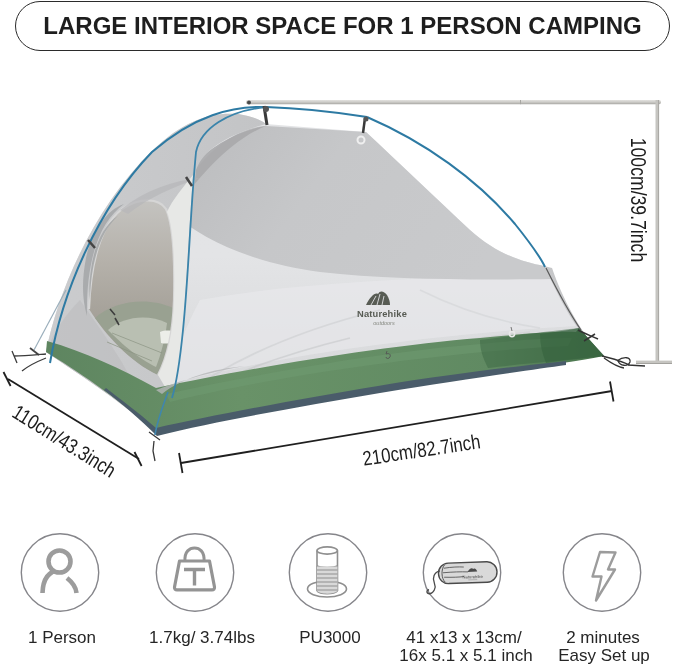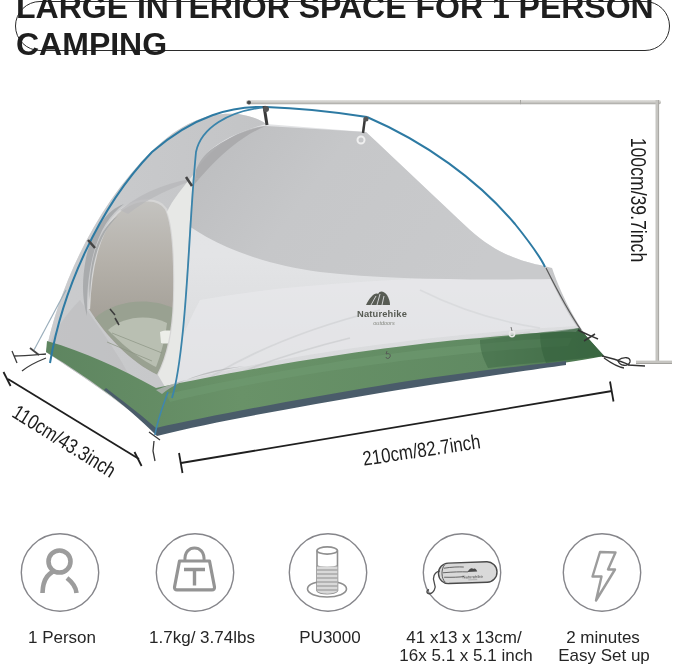--- a/index.html
+++ b/index.html
@@ -1,21 +1,21 @@
 <!DOCTYPE html>
 <html><head>
 <meta charset="utf-8">
 <style>
   html,body{margin:0;padding:0;background:#fff;}
   #page{position:relative;width:679px;height:665px;background:#fff;overflow:hidden;
         font-family:"Liberation Sans",sans-serif;}
   #title{position:absolute;left:15px;top:1px;width:653px;height:48px;
          border:1.5px solid #2b2b2b;border-radius:26px;
          display:flex;align-items:center;justify-content:center;
-         font-weight:bold;font-size:32px;letter-spacing:0px;color:#1e1e1e;}
+         font-weight:bold;font-size:24px;letter-spacing:0px;color:#1e1e1e;}
   #art{position:absolute;left:0;top:0;}
 </style>
 </head>
 <body>
 <div id="page">
 
   <div id="title">LARGE INTERIOR SPACE FOR 1 PERSON CAMPING</div>
   <svg id="art" width="679" height="665" viewBox="0 0 679 665">
     <defs>
       <linearGradient id="gFront" x1="0" y1="0" x2="0" y2="1">

